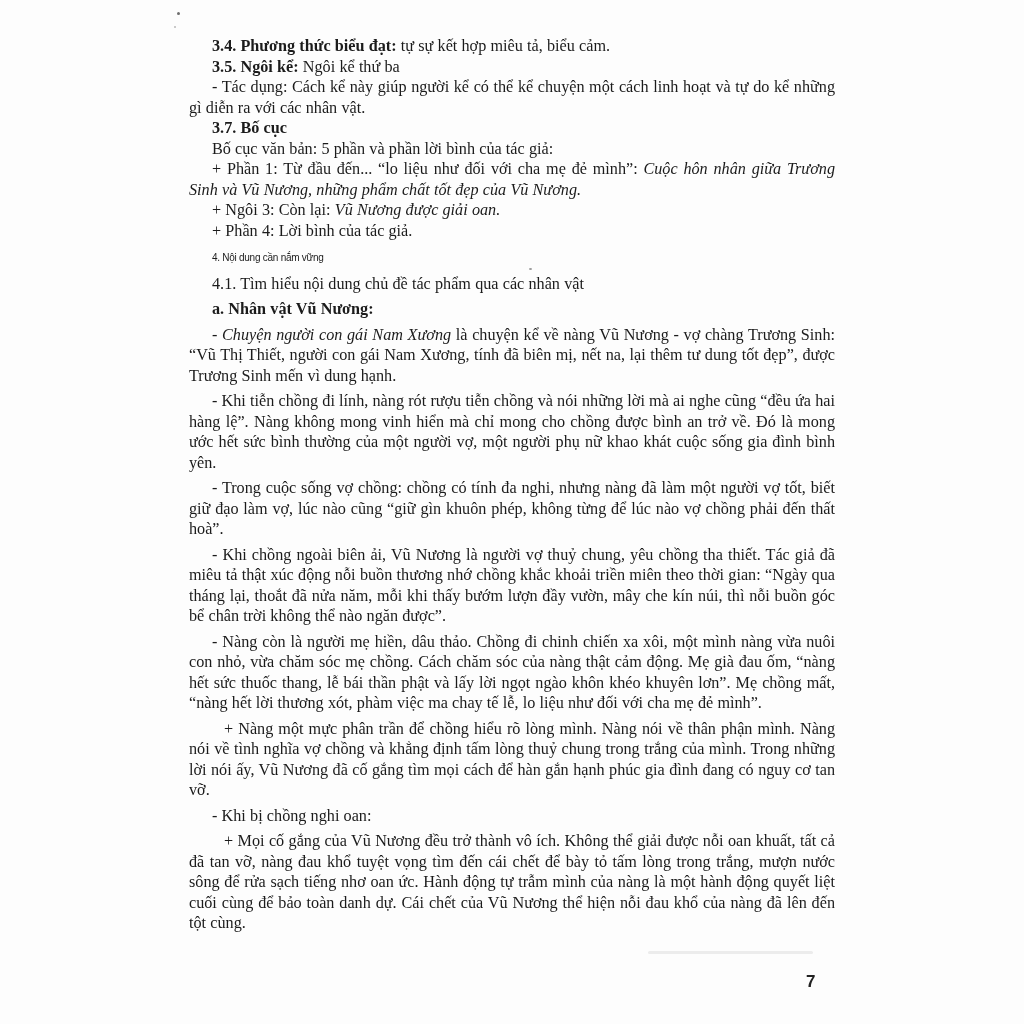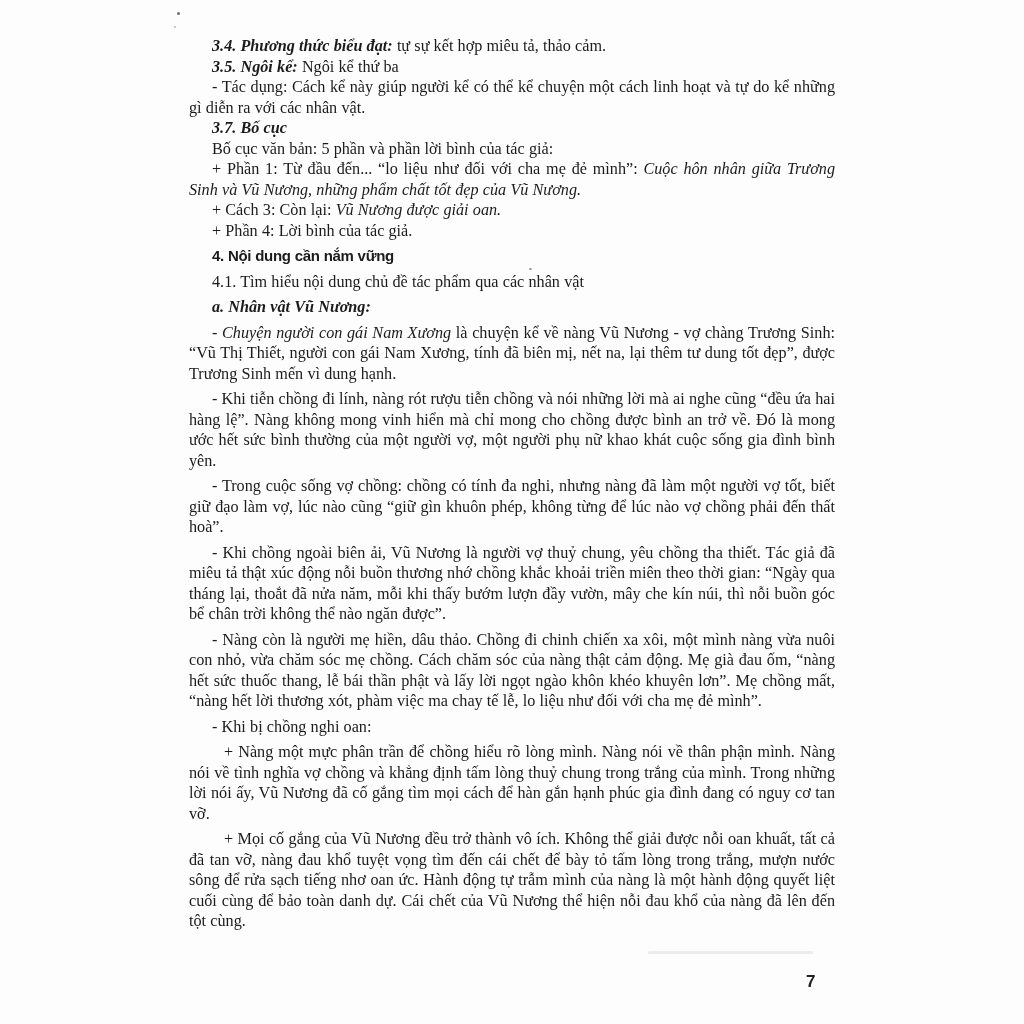--- a/index.html
+++ b/index.html
@@ -29,25 +29,25 @@
     text-indent:23px;
     text-align:justify;
     word-spacing:0.15px;
   }
   .para.gap{margin-top:5px;}
   .para.deep{text-indent:35px;}
   .run{}
   .run.regular{}
   .run.bold{font-weight:400;}
   .run.italic{font-style:italic;}
-  .run.bolditalic{font-weight:700;font-style:italic;margin-top:12px;}
+  .run.bolditalic{font-weight:700;margin-top:12px;}
   .run.sansbold{
     font-family:"Liberation Sans",sans-serif;
-    font-weight:700;
-    font-size:15px;
+    font-weight:400;
+    font-size:10px;
     letter-spacing:-0.3px;
   }
   .page-number{
     position:absolute;
     left:806px;top:972px;
     font-family:"Liberation Sans",sans-serif;
     font-weight:700;
     font-size:17px;
     color:#222;
   }
@@ -64,35 +64,35 @@
 </head>
 <body>
 
 <div class="page">
   <span class="speck speck-1"></span>
   <span class="speck speck-2"></span>
   <span class="speck speck-3"></span>
   <span class="smudge"></span>
 
   <div class="content">
-      <p class="para"><span class="run bolditalic">3.4. Phương thức biểu đạt: </span><span class="run regular">tự sự kết hợp miêu tả, thảo cảm.</span></p>
+      <p class="para"><span class="run bolditalic">3.4. Phương thức biểu đạt: </span><span class="run regular">tự sự kết hợp miêu tả, biểu cảm.</span></p>
       <p class="para"><span class="run bolditalic">3.5. Ngôi kể: </span><span class="run regular">Ngôi kể thứ ba</span></p>
       <p class="para"><span class="run regular">- Tác dụng: Cách kể này giúp người kể có thể kể chuyện một cách linh hoạt và tự do kể những gì diễn ra với các nhân vật.</span></p>
       <p class="para"><span class="run bolditalic">3.7. Bố cục</span></p>
       <p class="para"><span class="run regular">Bố cục văn bản: 5 phần và phần lời bình của tác giả:</span></p>
       <p class="para"><span class="run regular">+ Phần 1: Từ đầu đến... “lo liệu như đối với cha mẹ đẻ mình”: </span><span class="run italic">Cuộc hôn nhân giữa Trương Sinh và Vũ Nương, những phẩm chất tốt đẹp của Vũ Nương.</span></p>
-      <p class="para"><span class="run regular">+ Cách 3: Còn lại: </span><span class="run italic">Vũ Nương được giải oan.</span></p>
+      <p class="para"><span class="run regular">+ Ngôi 3: Còn lại: </span><span class="run italic">Vũ Nương được giải oan.</span></p>
       <p class="para"><span class="run regular">+ Phần 4: Lời bình của tác giả.</span></p>
       <p class="para gap"><span class="run sansbold">4. Nội dung cần nắm vững</span></p>
       <p class="para gap"><span class="run bold">4.1. Tìm hiểu nội dung chủ đề tác phẩm qua các nhân vật</span></p>
       <p class="para gap"><span class="run bolditalic">a. Nhân vật Vũ Nương:</span></p>
       <p class="para gap"><span class="run regular">- </span><span class="run italic">Chuyện người con gái Nam Xương</span><span class="run regular"> là chuyện kể về nàng Vũ Nương - vợ chàng Trương Sinh: “Vũ Thị Thiết, người con gái Nam Xương, tính đã biên mị, nết na, lại thêm tư dung tốt đẹp”, được Trương Sinh mến vì dung hạnh.</span></p>
       <p class="para gap"><span class="run regular">- Khi tiễn chồng đi lính, nàng rót rượu tiễn chồng và nói những lời mà ai nghe cũng “đều ứa hai hàng lệ”. Nàng không mong vinh hiển mà chỉ mong cho chồng được bình an trở về. Đó là mong ước hết sức bình thường của một người vợ, một người phụ nữ khao khát cuộc sống gia đình bình yên.</span></p>
       <p class="para gap"><span class="run regular">- Trong cuộc sống vợ chồng: chồng có tính đa nghi, nhưng nàng đã làm một người vợ tốt, biết giữ đạo làm vợ, lúc nào cũng “giữ gìn khuôn phép, không từng để lúc nào vợ chồng phải đến thất hoà”.</span></p>
       <p class="para gap"><span class="run regular">- Khi chồng ngoài biên ải, Vũ Nương là người vợ thuỷ chung, yêu chồng tha thiết. Tác giả đã miêu tả thật xúc động nỗi buồn thương nhớ chồng khắc khoải triền miên theo thời gian: “Ngày qua tháng lại, thoắt đã nửa năm, mỗi khi thấy bướm lượn đầy vườn, mây che kín núi, thì nỗi buồn góc bể chân trời không thể nào ngăn được”.</span></p>
       <p class="para gap"><span class="run regular">- Nàng còn là người mẹ hiền, dâu thảo. Chồng đi chinh chiến xa xôi, một mình nàng vừa nuôi con nhỏ, vừa chăm sóc mẹ chồng. Cách chăm sóc của nàng thật cảm động. Mẹ già đau ốm, “nàng hết sức thuốc thang, lễ bái thần phật và lấy lời ngọt ngào khôn khéo khuyên lơn”. Mẹ chồng mất, “nàng hết lời thương xót, phàm việc ma chay tế lễ, lo liệu như đối với cha mẹ đẻ mình”.</span></p>
+      <p class="para gap deep"><span class="run regular">+ Nàng một mực phân trần để chồng hiểu rõ lòng mình. Nàng nói về thân phận mình. Nàng nói về tình nghĩa vợ chồng và khẳng định tấm lòng thuỷ chung trong trắng của mình. Trong những lời nói ấy, Vũ Nương đã cố gắng tìm mọi cách để hàn gắn hạnh phúc gia đình đang có nguy cơ tan vỡ.</span></p>
       <p class="para gap"><span class="run regular">- Khi bị chồng nghi oan:</span></p>
-      <p class="para gap deep"><span class="run regular">+ Nàng một mực phân trần để chồng hiểu rõ lòng mình. Nàng nói về thân phận mình. Nàng nói về tình nghĩa vợ chồng và khẳng định tấm lòng thuỷ chung trong trắng của mình. Trong những lời nói ấy, Vũ Nương đã cố gắng tìm mọi cách để hàn gắn hạnh phúc gia đình đang có nguy cơ tan vỡ.</span></p>
       <p class="para gap deep"><span class="run regular">+ Mọi cố gắng của Vũ Nương đều trở thành vô ích. Không thể giải được nỗi oan khuất, tất cả đã tan vỡ, nàng đau khổ tuyệt vọng tìm đến cái chết để bày tỏ tấm lòng trong trắng, mượn nước sông để rửa sạch tiếng nhơ oan ức. Hành động tự trẫm mình của nàng là một hành động quyết liệt cuối cùng để bảo toàn danh dự. Cái chết của Vũ Nương thể hiện nỗi đau khổ của nàng đã lên đến tột cùng.</span></p>
     </div>
 
   <div class="page-number">7</div>
 </div>
 
 </body></html>

